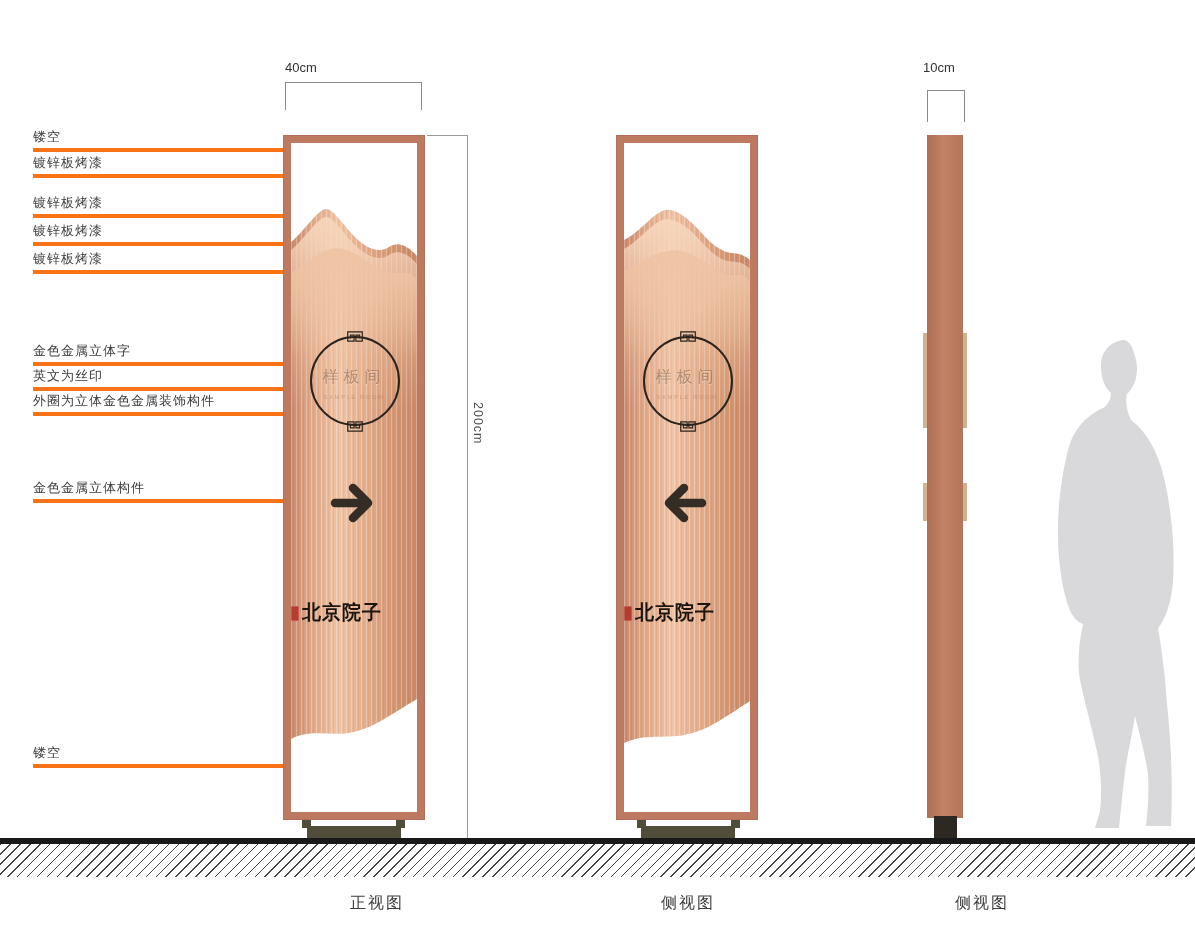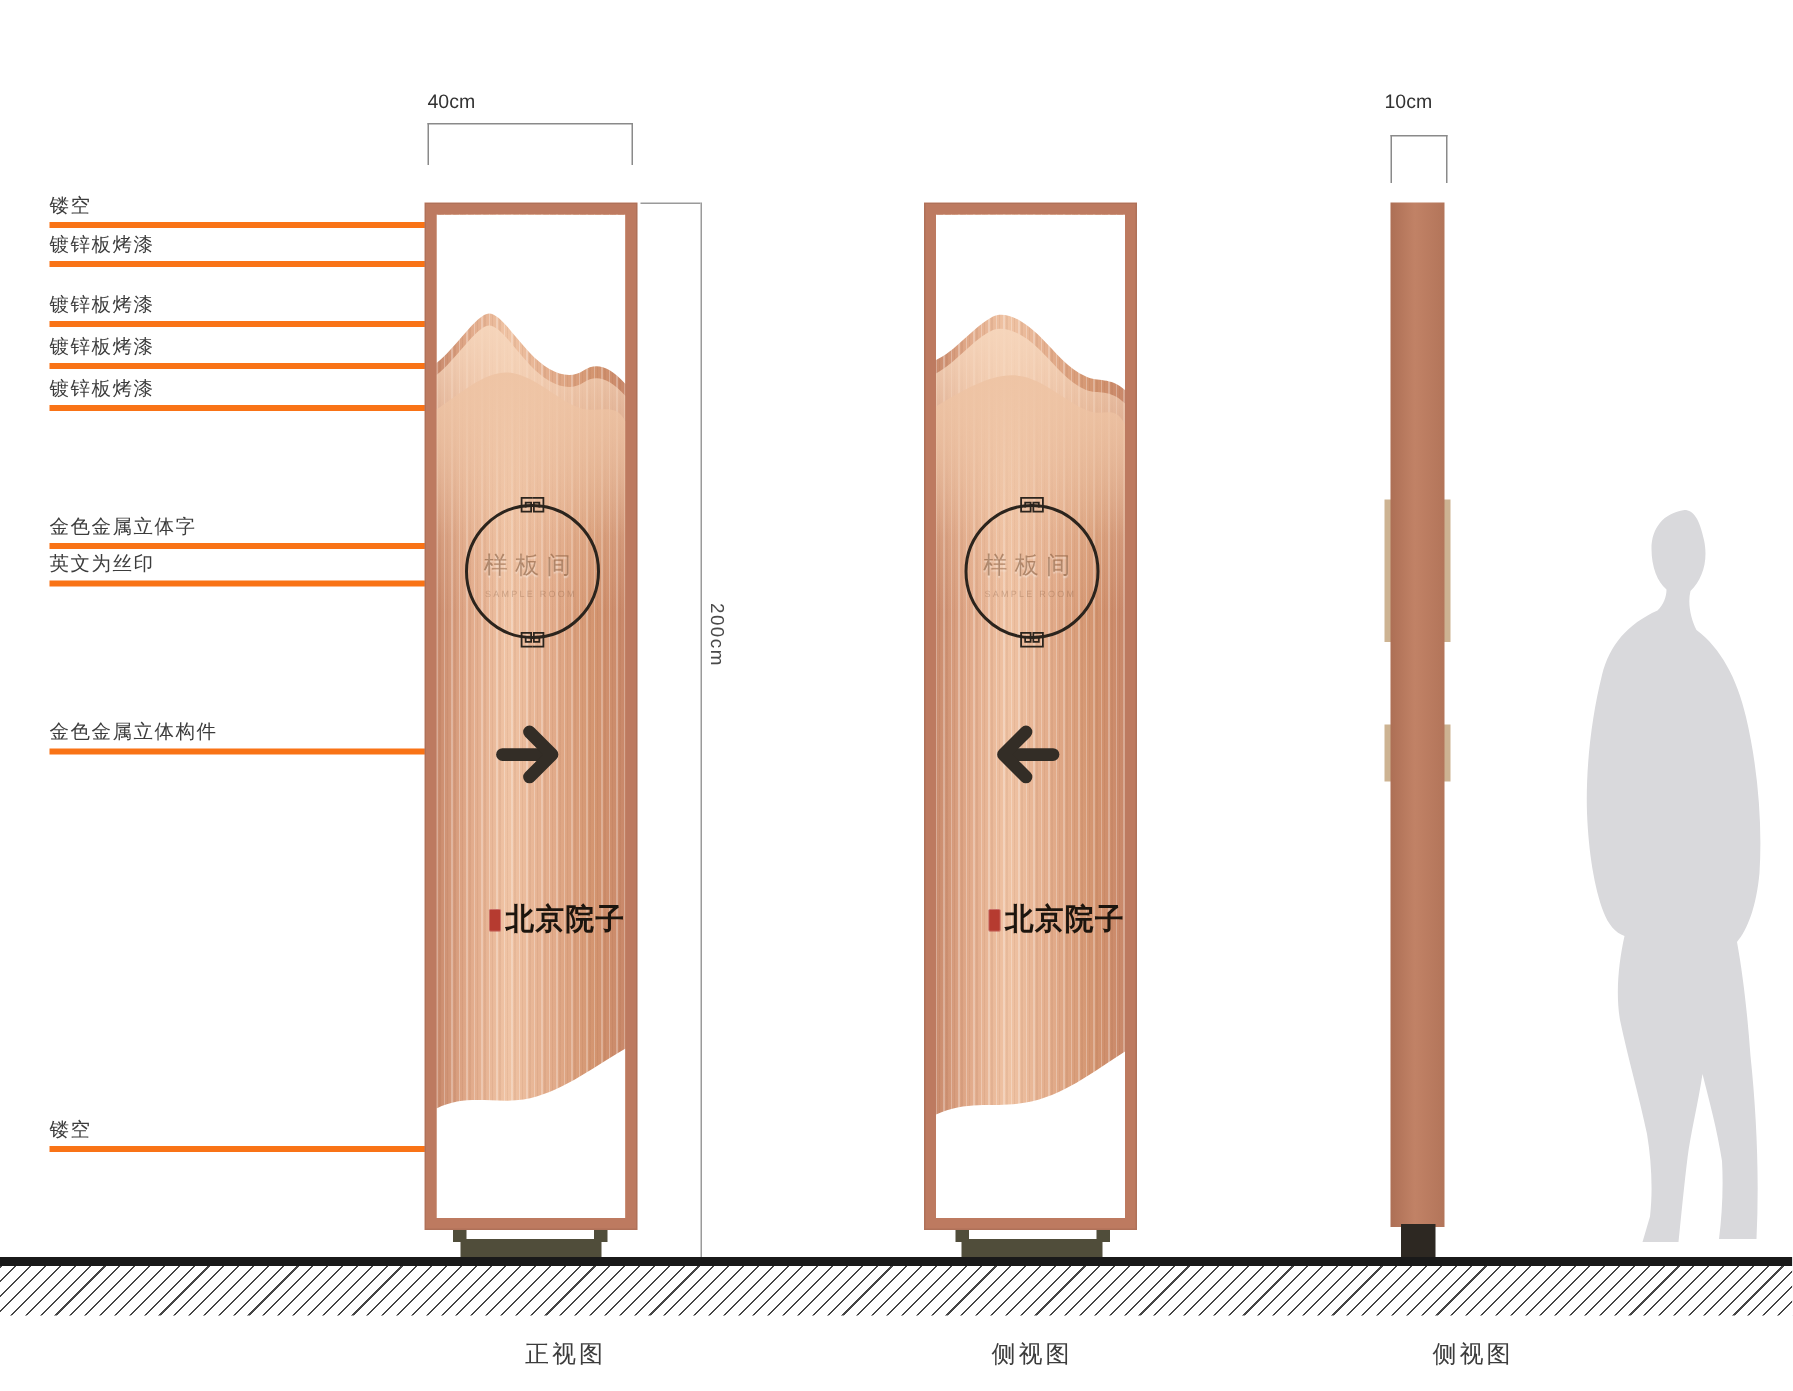--- a/index.html
+++ b/index.html
@@ -29,21 +29,21 @@
 
   .ring { position:absolute; left:19px; top:193px; width:90px; height:90px; border:2.5px solid #2b241d; border-radius:50%; }
   .orn { position:absolute; left:54px; width:20px; height:13px; }
   .orn.top { top:187px; } .orn.bot { top:277px; transform:rotate(180deg); }
   .room-name { position:absolute; left:13px; top:224px; width:100px; text-align:center; font-size:16px; letter-spacing:5px;
     color:rgba(138,95,64,.62); text-shadow:0 1px 1px rgba(255,255,255,.4); font-family:"Liberation Sans",sans-serif; }
   .room-sub { position:absolute; left:13px; top:251px; width:100px; text-align:center; font-size:6px; letter-spacing:1.5px;
     color:rgba(130,88,58,.32); }
   .arrow { position:absolute; left:33px; top:340px; width:56px; height:40px; }
   .arrow.flip { transform:scaleX(-1); }
-  .brand { position:absolute; left:0; top:457px; width:126px; display:flex; align-items:center; justify-content:flex-end; gap:3px; }
+  .brand { position:absolute; left:0; top:457px; width:126px; display:flex; align-items:center; justify-content:flex-start; gap:3px; }
   .seal { width:8px; height:15px; background:#b63b30; border-radius:1px; box-shadow:inset 0 0 0 0.5px rgba(255,255,255,.35); }
   .brand-text { font-family:"DejaVu Serif","Liberation Serif",serif; font-weight:bold; font-size:19px; color:#1c150e;
     letter-spacing:1px; white-space:nowrap; transform:scaleY(1.05); }
 
   
   .foot-stub { position:absolute; width:9px; height:8px; background:#504d3a; }
   .foot-bar { position:absolute; height:12px; background:#504d3a; }
 
   
   .tab { position:absolute; background:#cdb392; }
@@ -79,20 +79,23 @@
       <span>镀锌板烤漆</span>
     </div>
   <div class="ann" style="top:254px;width:256px;">
       <span>镀锌板烤漆</span>
     </div>
   <div class="ann" style="top:346px;width:297px;">
       <span>金色金属立体字</span>
     </div>
   <div class="ann" style="top:371px;width:301px;">
       <span>英文为丝印</span>
+    </div>
+  <div class="ann" style="top:396px;width:281px;">
+      <span>外圈为立体金色金属装饰构件</span>
     </div>
   <div class="ann" style="top:483px;width:294px;">
       <span>金色金属立体构件</span>
     </div>
   <div class="ann" style="top:748px;width:269px;">
       <span>镂空</span>
     </div>
 
   <div class="dim-label" style="left:285px;top:60px;width:137px;">40cm</div>
   <div class="bracket" style="left:285px;top:82px;width:137px;height:28px;"></div>

